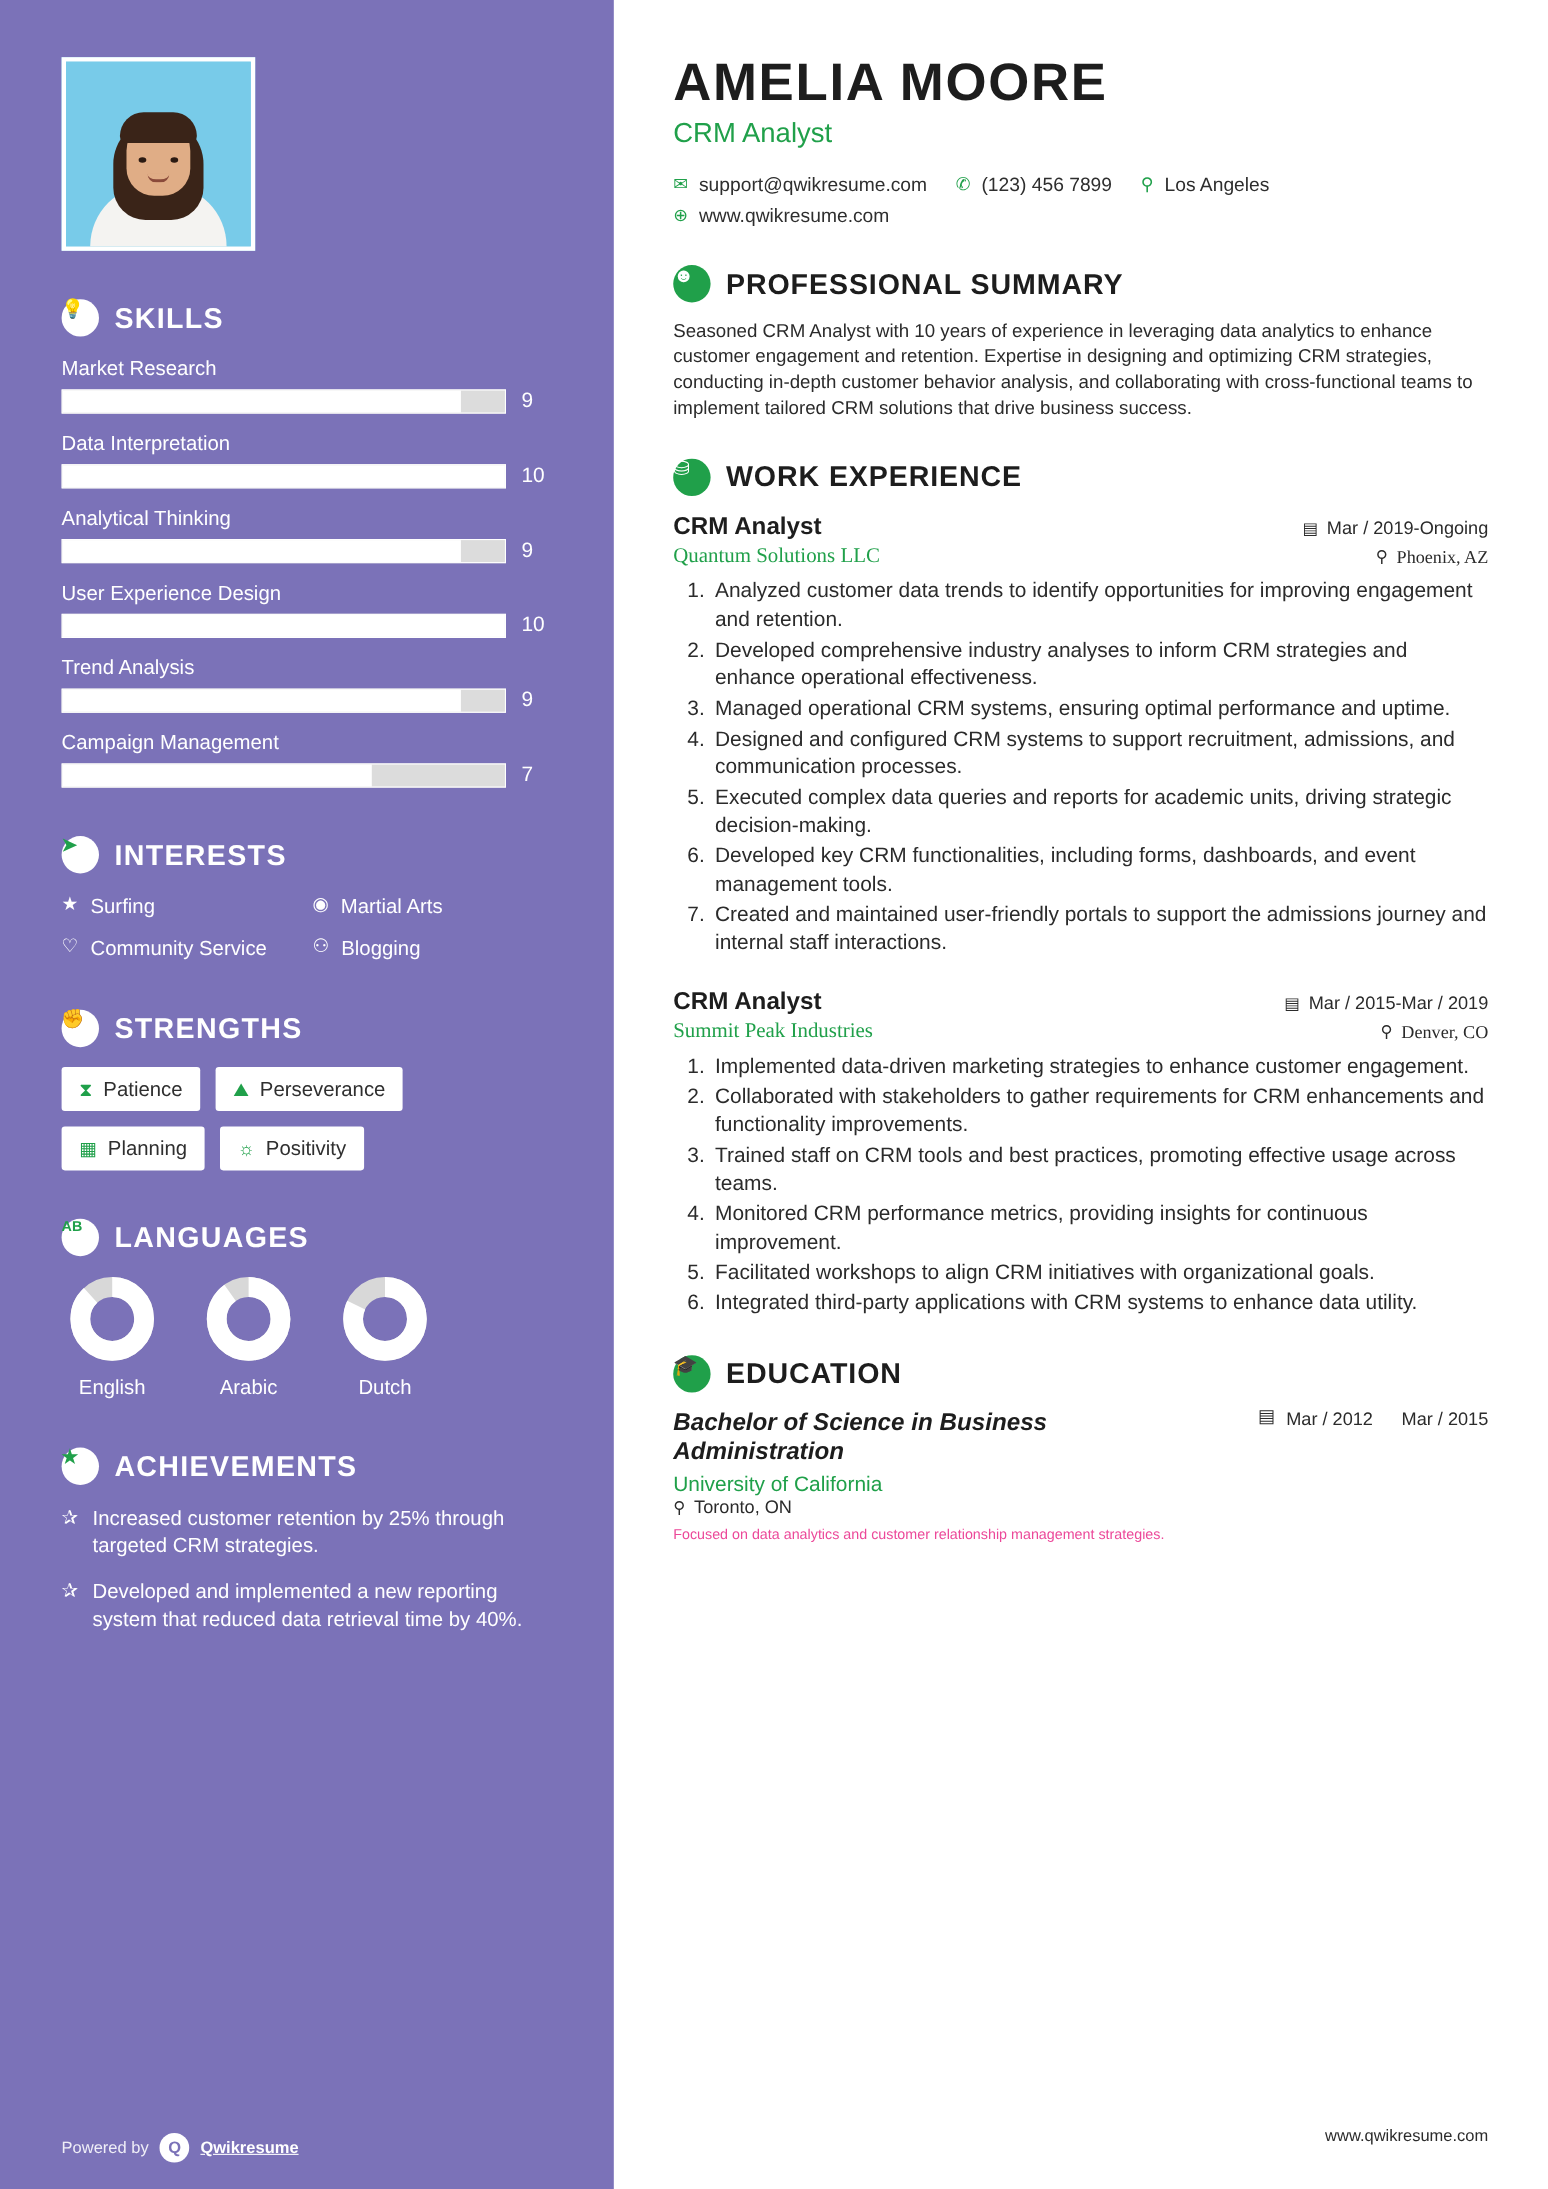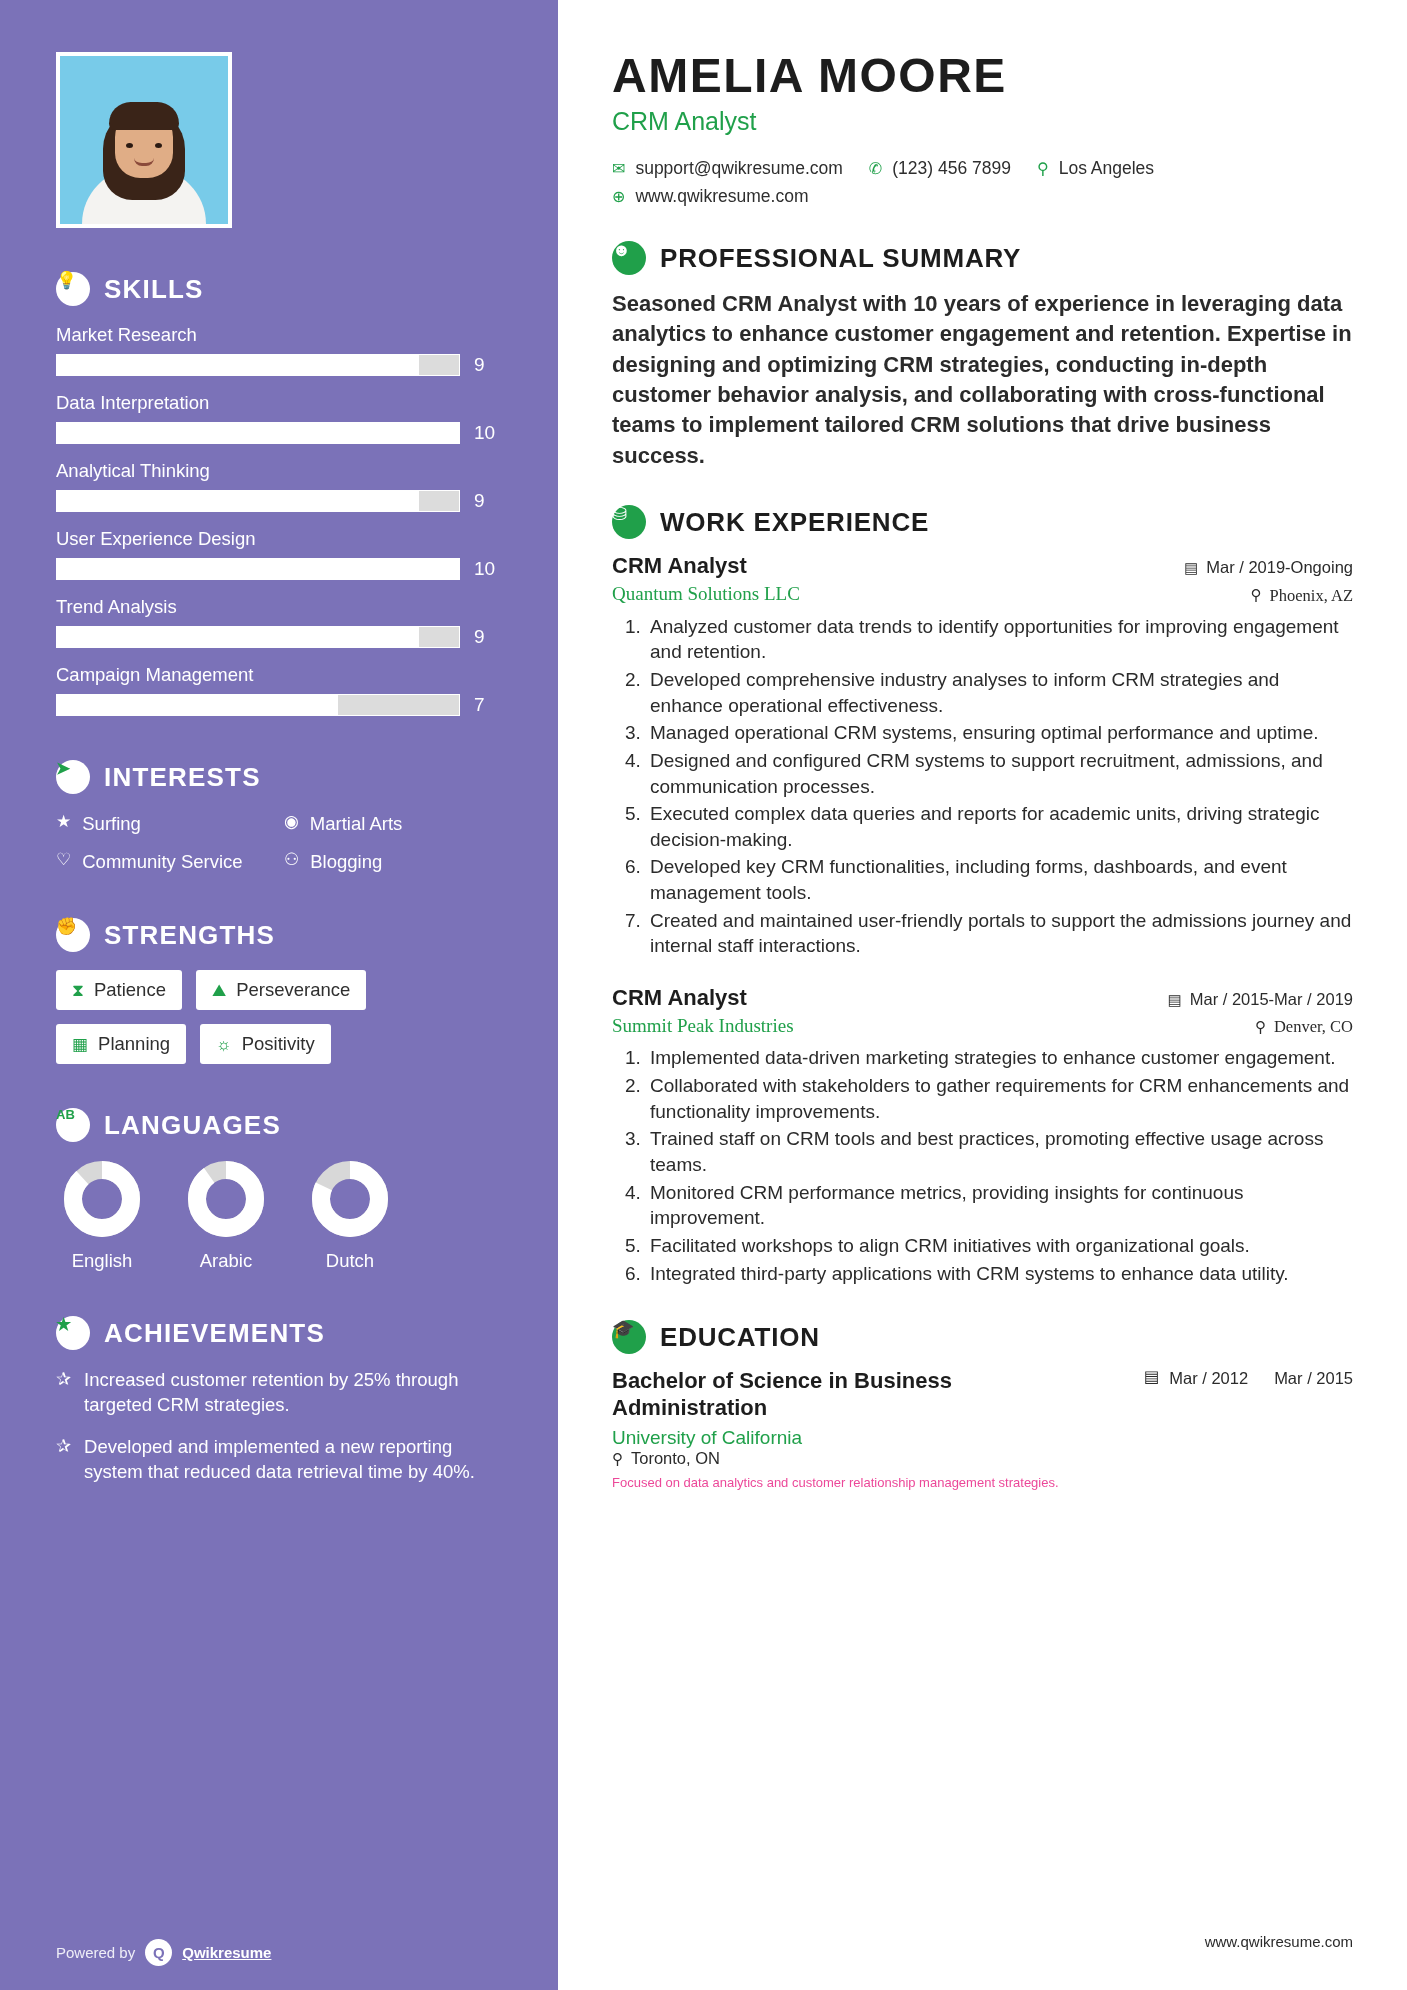--- a/index.html
+++ b/index.html
@@ -194,24 +194,23 @@
     font-size: 18px;
     flex: none;
   }
   .ms-title {
     font-size: 26px;
     font-weight: bold;
     letter-spacing: 0.8px;
     color: #1d1d1d;
   }
   .summary-text {
-    font-size: 22px;
+    font-size: 17px;
     line-height: 1.38;
     color: #2b2b2b;
-    font-weight: bold;
   }
 
   .job { margin-bottom: 26px; }
   .job-top {
     display: flex;
     justify-content: space-between;
     align-items: baseline;
   }
   .job-title { font-size: 22px; font-weight: bold; color: #1d1d1d; }
   .job-meta { font-size: 16.5px; color: #2b2b2b; display: flex; align-items: center; gap: 8px; }
@@ -228,21 +227,21 @@
   ol.bullets {
     margin: 0 0 0 34px;
     padding: 0;
     font-size: 19px;
     line-height: 1.35;
     color: #2b2b2b;
   }
   ol.bullets li { margin-bottom: 2px; padding-left: 4px; }
 
   .edu-top { display: flex; justify-content: space-between; align-items: flex-start; gap: 20px; }
-  .edu-degree { font-size: 22px; font-weight: bold; color: #1d1d1d; max-width: 430px; line-height: 1.2; }
+  .edu-degree { font-size: 22px; font-weight: bold; color: #1d1d1d; max-width: 430px; line-height: 1.2; font-style: italic; }
   .edu-dates { display: flex; align-items: flex-start; gap: 10px; font-size: 16.5px; color: #2b2b2b; white-space: nowrap; }
   .edu-dates .two { display: flex; gap: 26px; }
   .edu-dates .two span { display: block; line-height: 1.25; }
   .edu-sub { display: flex; justify-content: space-between; align-items: baseline; margin-top: 6px; flex-direction: column; }
   .school { font-size: 19px; color: #20a04a; }
   .edu-desc { font-size: 13px; line-height: 1.35; color: #ec4899; margin-top: 6px; }
 
   .site-foot {
     position: absolute;
     right: 54px;

